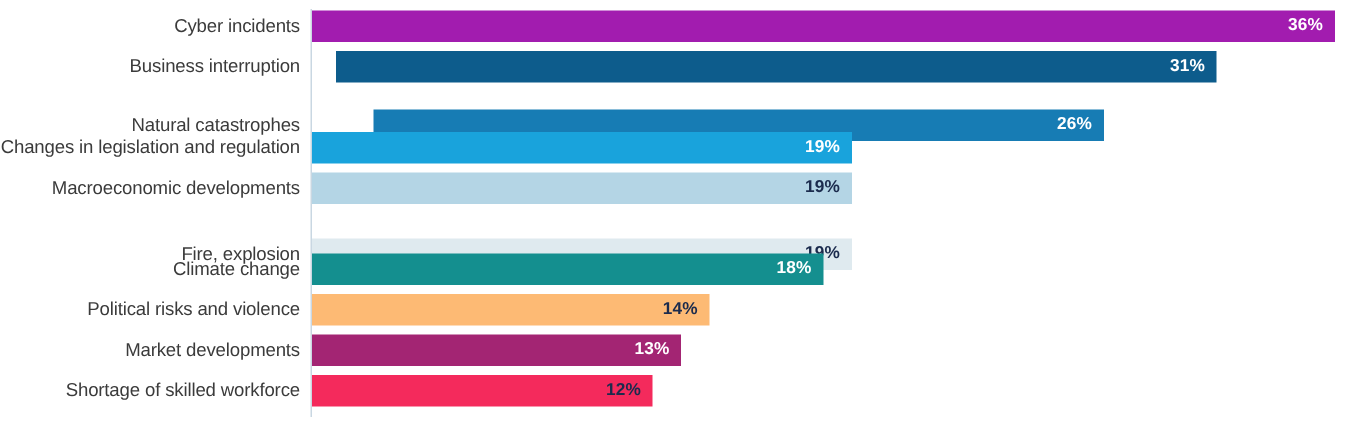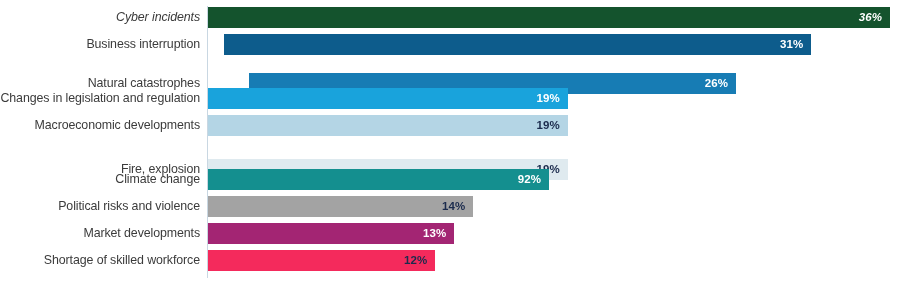--- a/index.html
+++ b/index.html
@@ -75,24 +75,24 @@
     white-space: nowrap;
   }
 </style>
 </head>
 <body style="background: rgb(255, 255, 255);">
 
 <div id="chart">
   <div class="plot-area">
     <div class="axis-line" style="background: rgb(201, 215, 226);"></div>
 
-  <div class="row" style="top: 7px; font-style: italic;">
+  <div class="row" style="top: 7px;">
         <div class="cat-label" style="color: rgb(59, 59, 59);">Cyber incidents</div>
         <div class="bar-wrap" style="left: 208px; width: 682px;">
-          <div class="bar" style="width: 100%; background: #14532d;">
+          <div class="bar" style="width: 100%; background: #a21caf;">
             <span class="bar-value" style="color: rgb(255, 255, 255);">36%</span>
           </div>
         </div>
       </div>
       <div class="row" style="top: 34px;">
         <div class="cat-label" style="color: rgb(59, 59, 59);">Business interruption</div>
         <div class="bar-wrap" style="left: 208px; width: 587.278px; padding-left: 16px;">
           <div class="bar" style="width: 100%; background: rgb(13, 92, 140);">
             <span class="bar-value" style="color: rgb(255, 255, 255);">31%</span>
           </div>
@@ -127,28 +127,28 @@
         <div class="bar-wrap" style="left: 208px; width: 359.944px;">
           <div class="bar" style="width: 100%; background: rgb(223, 234, 239);">
             <span class="bar-value" style="color: rgb(27, 43, 77);">19%</span>
           </div>
         </div>
       </div>
       <div class="row" style="top: 169px;">
         <div class="cat-label" style="color: rgb(59, 59, 59);">Climate change</div>
         <div class="bar-wrap" style="left: 208px; width: 341px;">
           <div class="bar" style="width: 100%; background: rgb(20, 143, 143);">
-            <span class="bar-value" style="color: rgb(255, 255, 255);">92%</span>
+            <span class="bar-value" style="color: rgb(255, 255, 255);">18%</span>
           </div>
         </div>
       </div>
       <div class="row" style="top: 196px;">
         <div class="cat-label" style="color: rgb(59, 59, 59);">Political risks and violence</div>
         <div class="bar-wrap" style="left: 208px; width: 265.222px;">
-          <div class="bar" style="width: 100%; background: #a3a3a3;">
+          <div class="bar" style="width: 100%; background: #fdba74;">
             <span class="bar-value" style="color: rgb(27, 43, 77);">14%</span>
           </div>
         </div>
       </div>
       <div class="row" style="top: 223px;">
         <div class="cat-label" style="color: rgb(59, 59, 59);">Market developments</div>
         <div class="bar-wrap" style="left: 208px; width: 246.278px;">
           <div class="bar" style="width: 100%; background: rgb(163, 37, 115);">
             <span class="bar-value" style="color: rgb(255, 255, 255);">13%</span>
           </div>

